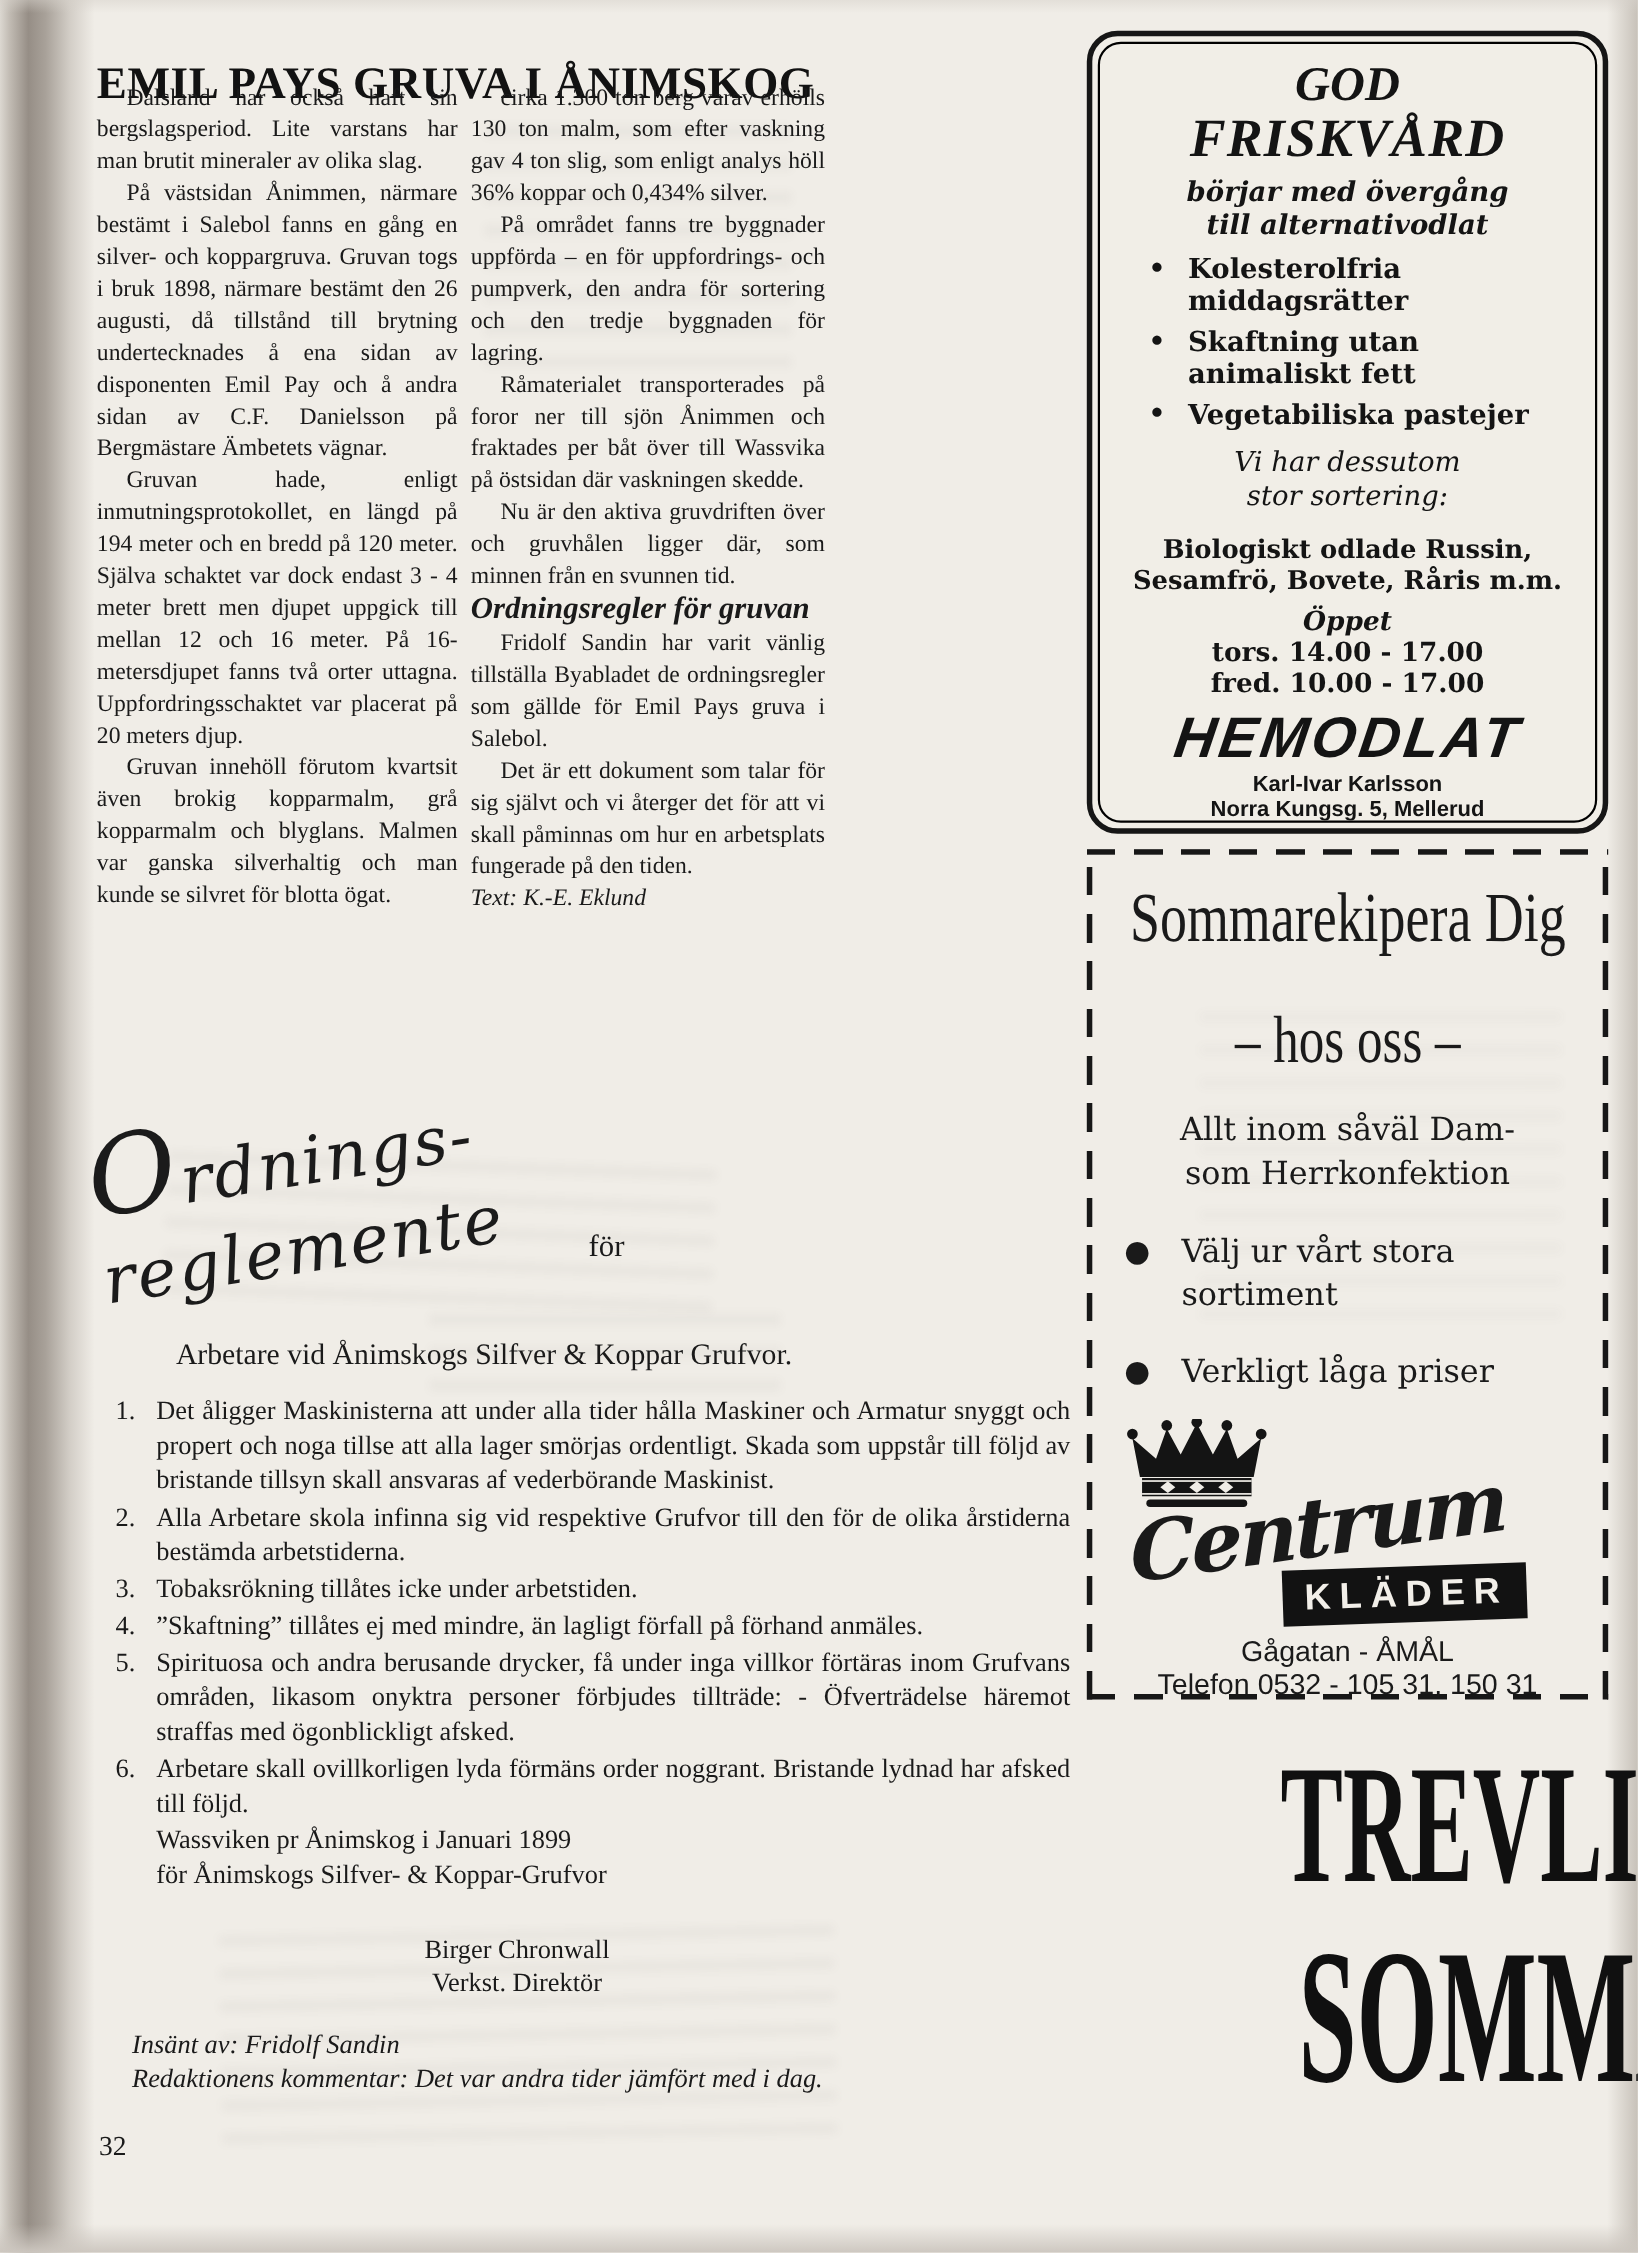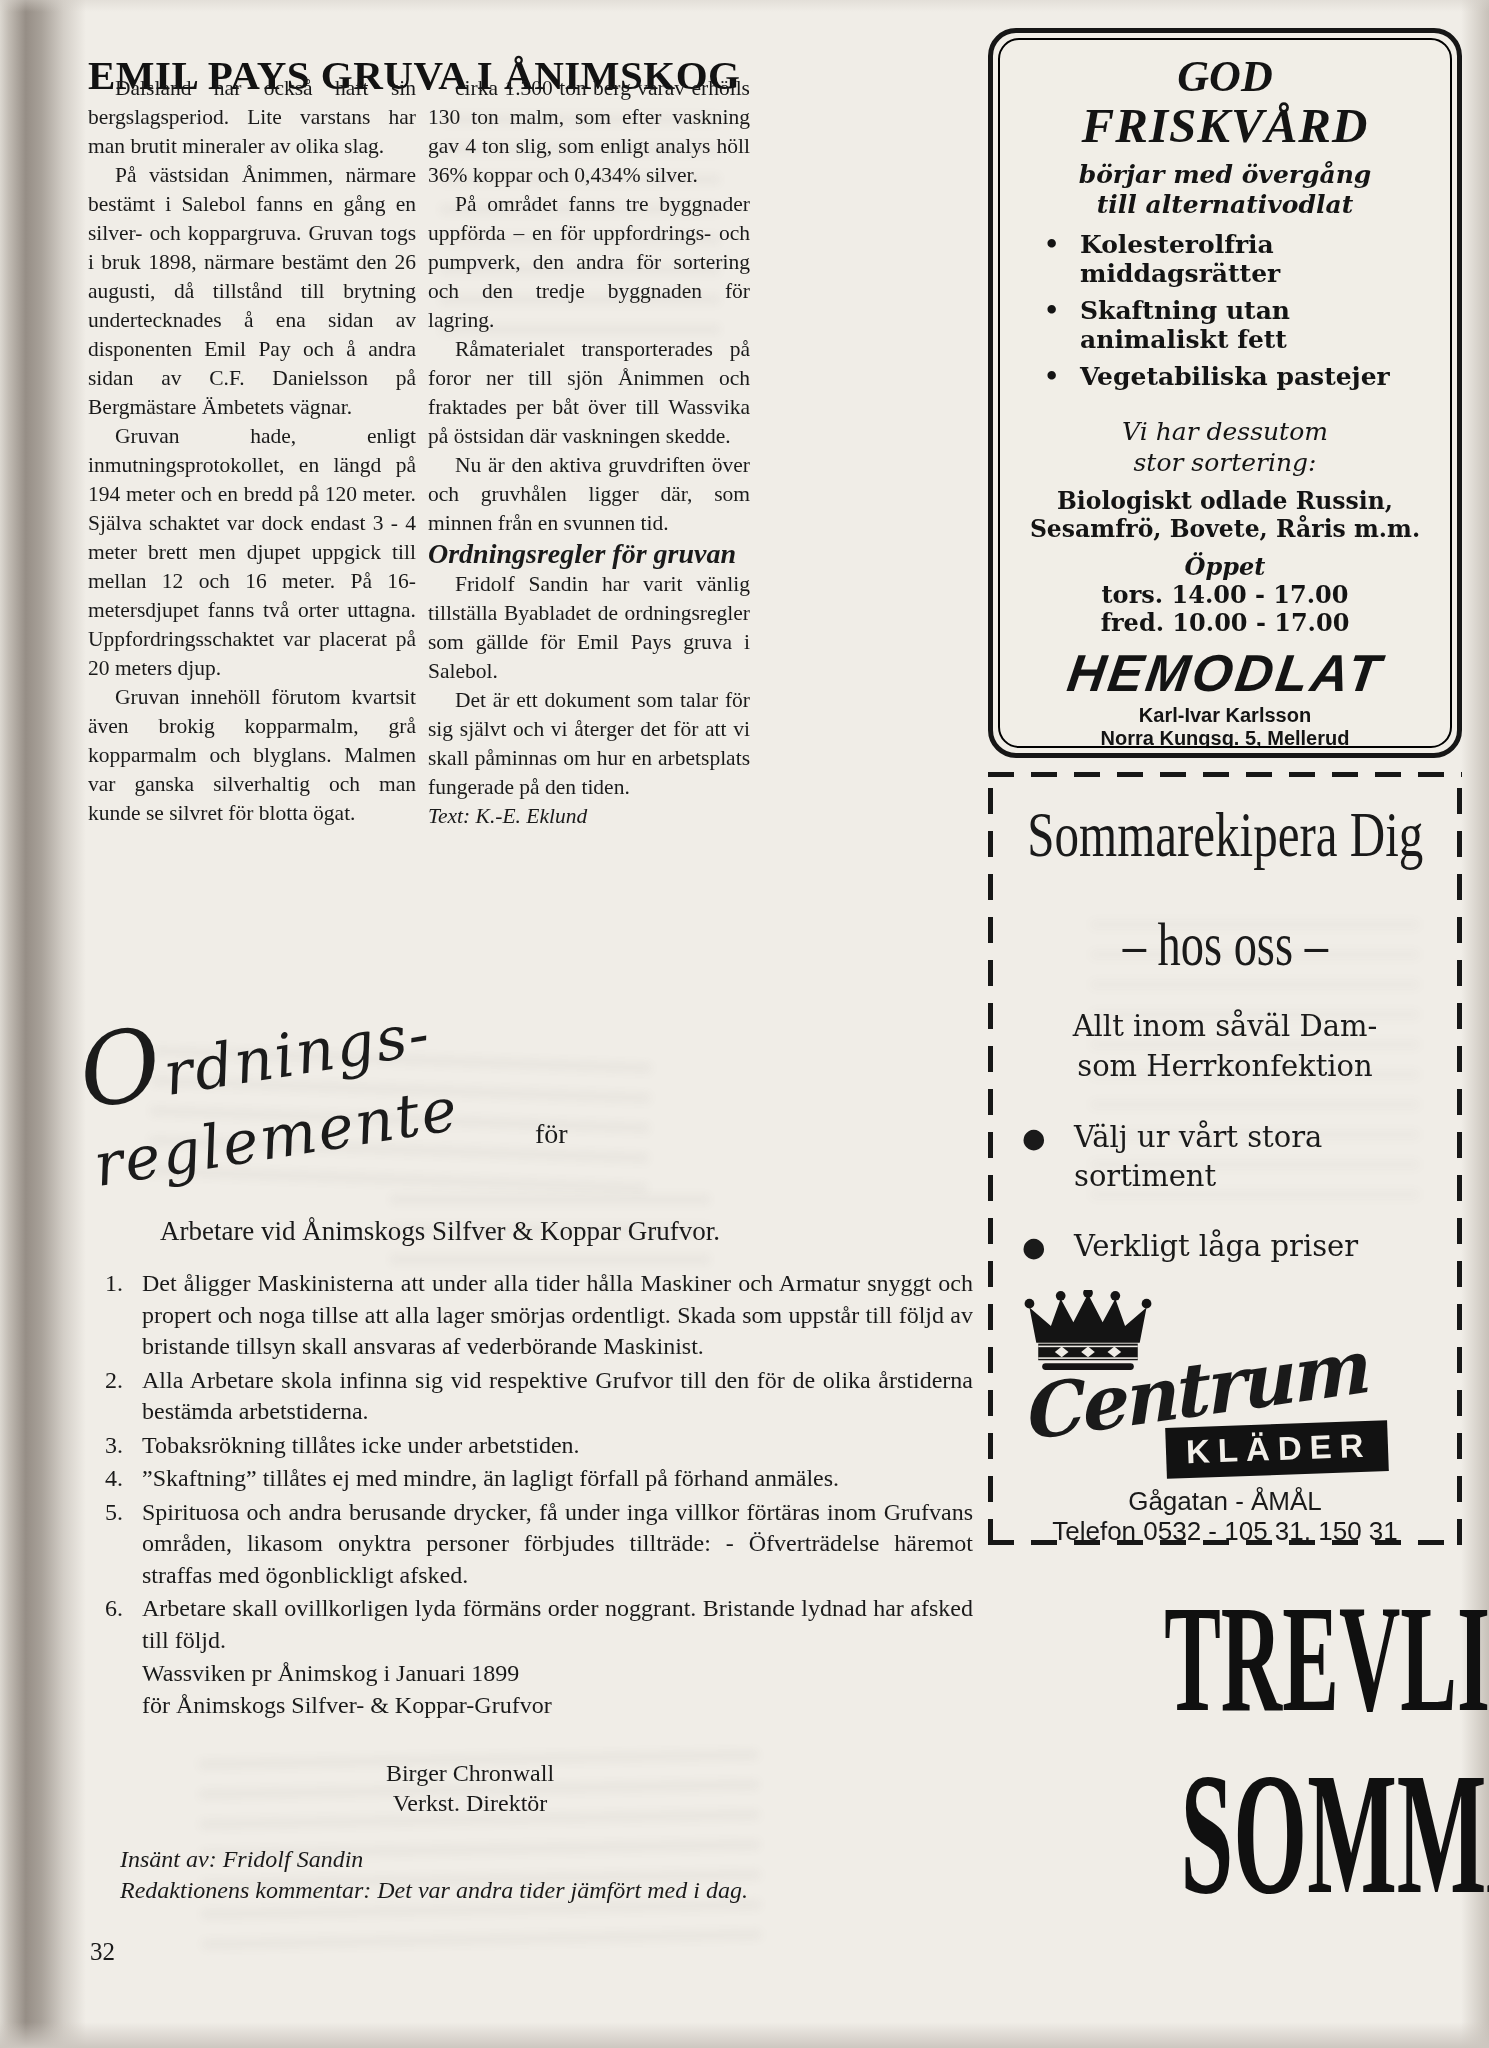--- a/index.html
+++ b/index.html
@@ -51,21 +51,21 @@
   .ad1{left:988px;top:28px;width:474px;height:730px;border:5px solid #161616;border-radius:28px;background:rgba(241,238,232,.6);}
   .ad1-inner{position:absolute;left:5px;top:5px;right:5px;bottom:5px;border:2px solid #000000;border-radius:21px;
     display:flex;flex-direction:column;align-items:center;padding:14px 18px 10px 18px;overflow:hidden;
     font-family:"DejaVu Serif",serif;color:#141414;}
   .ad1-god{font-family:"Liberation Serif",serif;font-weight:bold;font-style:italic;font-size:44px;line-height:1.05;}
   .ad1-frisk{font-family:"Liberation Serif",serif;font-weight:bold;font-style:italic;font-size:49px;line-height:1.05;letter-spacing:1px;}
   .ad1-tag{font-weight:bold;font-style:italic;font-size:25px;line-height:1.2;}
   .ad1-bullets{margin-top:10px;width:100%;padding:0 8px 0 26px;}
   .ad1-b{display:flex;margin-bottom:7px;font-weight:bold;font-size:25px;line-height:1.18;text-align:left;}
   .ad1-b .dot{flex:none;width:36px;font-size:24px;}
-  .ad1-note{font-style:italic;font-size:25px;line-height:1.25;margin-top:18px;}
+  .ad1-note{font-style:italic;font-size:25px;line-height:1.25;margin-top:6px;}
   .ad1-assort{font-weight:bold;font-size:23.5px;line-height:1.22;}
   .ad1-open{font-style:italic;font-weight:bold;font-size:24px;margin-top:8px;}
   .ad1-hours{font-weight:bold;font-size:24px;line-height:1.18;}
   .ad1-brand{font-family:"Liberation Sans",sans-serif;font-weight:bold;font-style:italic;font-size:52px;
     letter-spacing:3px;transform:skewX(-8deg);margin-top:8px;line-height:1.05;}
   .ad1-small{font-family:"Liberation Sans",sans-serif;font-size:20px;font-weight:bold;line-height:1.15;}
   .ad1-phone{font-family:"Liberation Sans",sans-serif;font-size:19px;font-weight:bold;margin-top:2px;white-space:nowrap;}
 
   
   .ad2{left:988px;top:772px;width:474px;height:773px;
@@ -194,21 +194,21 @@
           <span class="dot">•</span>
           <span>Skaftning utan animaliskt fett</span>
         </div>
         <div class="ad1-b">
           <span class="dot">•</span>
           <span>Vegetabiliska pastejer</span>
         </div>
       </div>
       <div class="ad1-note">Vi har dessutom</div>
       <div class="ad1-note" style="margin-top:0">stor sortering:</div>
-      <div class="ad1-assort" style="margin-top:8px">Biologiskt odlade Russin,</div>
+      <div class="ad1-assort" style="margin-top:18px">Biologiskt odlade Russin,</div>
       <div class="ad1-assort">Sesamfrö, Bovete, Råris m.m.</div>
       <div class="ad1-open">Öppet</div>
       <div class="ad1-hours">tors. 14.00 - 17.00</div>
       <div class="ad1-hours">fred. 10.00 - 17.00</div>
       <div class="ad1-brand">HEMODLAT</div>
       <div class="ad1-small" style="margin-top:4px">Karl-Ivar Karlsson</div>
       <div class="ad1-small">Norra Kungsg. 5, Mellerud</div>
       <div class="ad1-phone">Tel. bost 0530 - 503 16, Mobiltel. 010 - 37 58 05</div>
     </div>
   </div>

